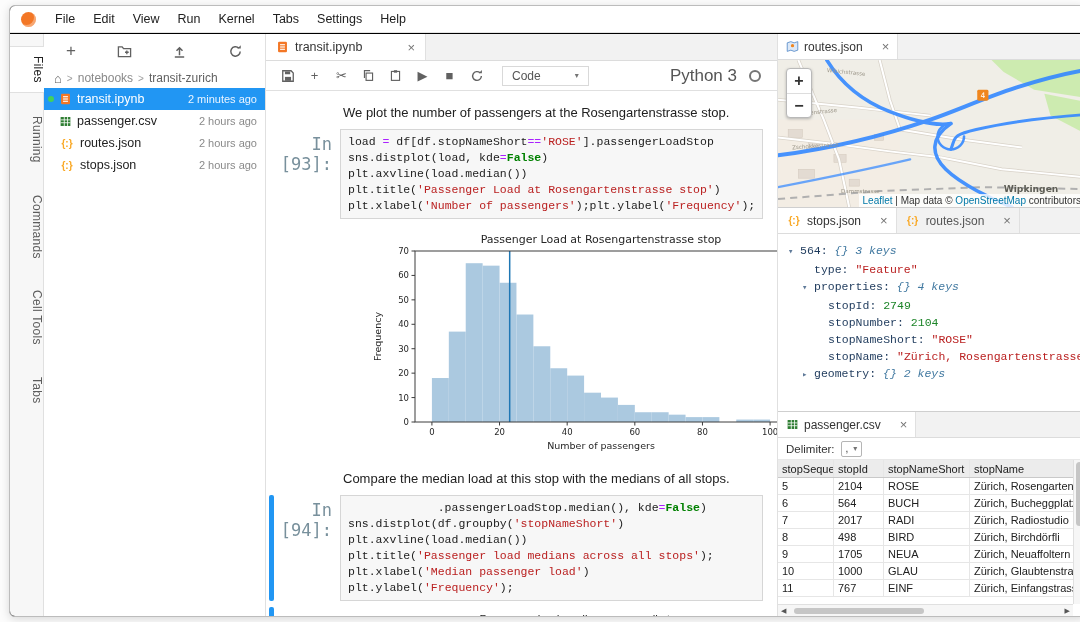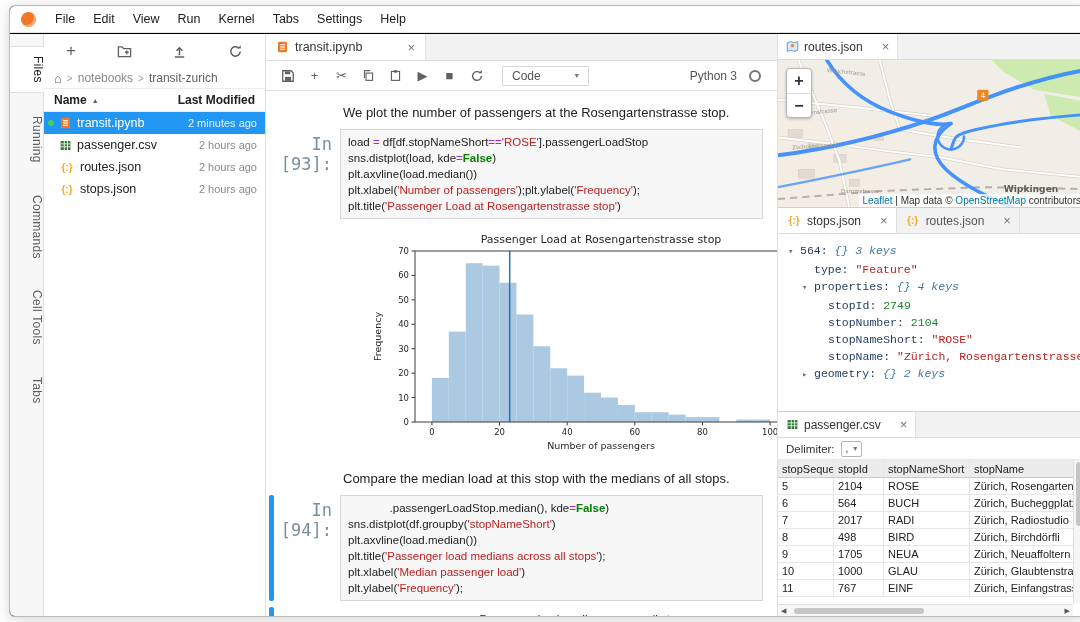--- a/index.html
+++ b/index.html
@@ -36,30 +36,30 @@
 .file-icon{flex:0 0 auto;display:inline-flex}
 
 .main-col{flex:1;display:flex;flex-direction:column;min-width:0;border-right:1px solid #e0e0e0;background:#fff}
 .doc-tabbar{height:27px;background:#f2f2f2;border-bottom:1px solid #dcdcdc;display:flex;flex:0 0 auto}
 .doc-tab{display:flex;align-items:center;gap:6px;background:#fff;padding:0 10px;font-size:12.5px;color:#333;border-right:1px solid #e0e0e0;min-width:160px}
 .tab-close{margin-left:auto;color:#757575;font-size:13px;padding-left:14px}
 .nb-toolbar{height:30px;display:flex;align-items:center;padding:0 8px;border-bottom:1px solid #e0e0e0;color:#616161;flex:0 0 auto}
 .tb-btn{width:27px;text-align:center;font-size:13px;display:inline-flex;justify-content:center;align-items:center}
 .celltype-select{display:flex;align-items:center;border:1px solid #d9d9d9;margin-left:12px;padding:2px 9px;font-size:12px;color:#555;gap:34px;background:#fff}
 .caret{font-size:8px;color:#757575}
-.kernel-area{margin-left:auto;display:flex;align-items:center;gap:12px;font-size:12px;color:#555;padding-right:8px}
+.kernel-area{margin-left:auto;display:flex;align-items:center;gap:12px;font-size:17px;color:#555;padding-right:8px}
 .kernel-circle{width:12px;height:12px;border:2px solid #757575;border-radius:50%}
 .nb-content{flex:1;overflow:hidden;padding-top:8px;position:relative;background:#fff}
 .cell{display:flex;padding:3px 14px 3px 3px}
 .collapser{width:5px;border-radius:2px;margin-right:4px;flex:0 0 auto}
 .collapser.active{background:#2196f3}
 .prompt{width:62px;flex:0 0 auto;text-align:right;padding-right:8px;font-family:"DejaVu Sans Mono",monospace;font-size:17px;color:#78909c;padding-top:5px}
 .cell-body{flex:1;min-width:0}
 .md-text{font-size:13px;color:#212121;padding:3px 0 3px 3px}
-.code-box{background:#f7f7f7;border:1px solid #d6d6d6;padding:4px 7px;font-family:Liberation Sans, sans-serif;font-size:11.5px;line-height:16px}
+.code-box{background:#f7f7f7;border:1px solid #d6d6d6;padding:4px 7px;font-family:Liberation Mono, monospace;font-size:11.5px;line-height:16px}
 .code-line{white-space:pre}
 .tok-p{color:#212121}.tok-s{color:#ba2121}.tok-k{color:#008000;font-weight:bold}.tok-o{color:#aa22ff}
 .output{padding:6px 0 2px 3px}
 .chart-holder{margin-left:26px}
 .partial-chart{width:430px;margin-left:26px}
 .pc-title{text-align:center;font-size:11.5px;color:#262626}
 
 .right-col{width:307px;display:flex;flex-direction:column;background:#fff;flex:0 0 auto}
 .panel-tabbar{height:26px;background:#f2f2f2;border-bottom:1px solid #dcdcdc;display:flex;flex:0 0 auto}
 .panel-tab{display:flex;align-items:center;gap:5px;padding:0 8px;font-size:12px;color:#333;background:#fff;border-right:1px solid #e0e0e0}
@@ -148,25 +148,20 @@
             </svg>
           </span>
       </div>
       <div class="fb-breadcrumb">
         <span class="crumb-home">⌂</span>
         <span class="crumb-sep">&gt;</span>
         <span>notebooks</span>
         <span class="crumb-sep">&gt;</span>
         <span class="crumb-last">transit-zurich</span>
       </div>
-      <div class="fb-header">
-        <span>Name</span>
-        <span class="sort-caret">▲</span>
-        <span class="col-mod">Last Modified</span>
-      </div>
       <div class="file-row selected">
         <span class="run-dot"></span>
         <span class="file-icon">
             <svg width="13" height="14" viewBox="0 0 16 16">
               <rect x="2.5" y="1.5" width="11" height="13" rx="1.5" fill="#f37726"></rect>
               <rect x="5" y="4.5" width="6" height="1.4" fill="#fff"></rect>
               <rect x="5" y="7.3" width="6" height="1.4" fill="#fff"></rect>
               <rect x="5" y="10.1" width="6" height="1.4" fill="#fff"></rect>
             </svg>
           </span>
@@ -264,22 +259,22 @@
         </div>
 
         <div class="cell">
           <div class="collapser"></div>
           <div class="prompt">In [93]:</div>
           <div class="cell-body">
               <div class="code-box">
                 <div class="code-line"><span class="tok-p">load </span><span class="tok-o">=</span><span class="tok-p"> df[df.stopNameShort</span><span class="tok-o">==</span><span class="tok-s">'ROSE'</span><span class="tok-p">].passengerLoadStop</span></div>
                 <div class="code-line"><span class="tok-p">sns.distplot(load, kde</span><span class="tok-o">=</span><span class="tok-k">False</span><span class="tok-p">)</span></div>
                 <div class="code-line"><span class="tok-p">plt.axvline(load.median())</span></div>
+                <div class="code-line"><span class="tok-p">plt.title(</span><span class="tok-s">'Passenger Load at Rosengartenstrasse stop'</span><span class="tok-p">)</span></div>
                 <div class="code-line"><span class="tok-p">plt.xlabel(</span><span class="tok-s">'Number of passengers'</span><span class="tok-p">);plt.ylabel(</span><span class="tok-s">'Frequency'</span><span class="tok-p">);</span></div>
-                <div class="code-line"><span class="tok-p">plt.title(</span><span class="tok-s">'Passenger Load at Rosengartenstrasse stop'</span><span class="tok-p">)</span></div>
               </div>
             </div>
         </div>
 
         <div class="cell">
           <div class="collapser"></div>
           <div class="prompt"></div>
           <div class="cell-body output">
               <div class="chart-holder" id="chart1"><svg width="430" height="225">
                   <rect x="62.90909090909091" y="147.02857142857144" width="16.909090909090907" height="43.97142857142856" fill="#abc9e0"></rect>

